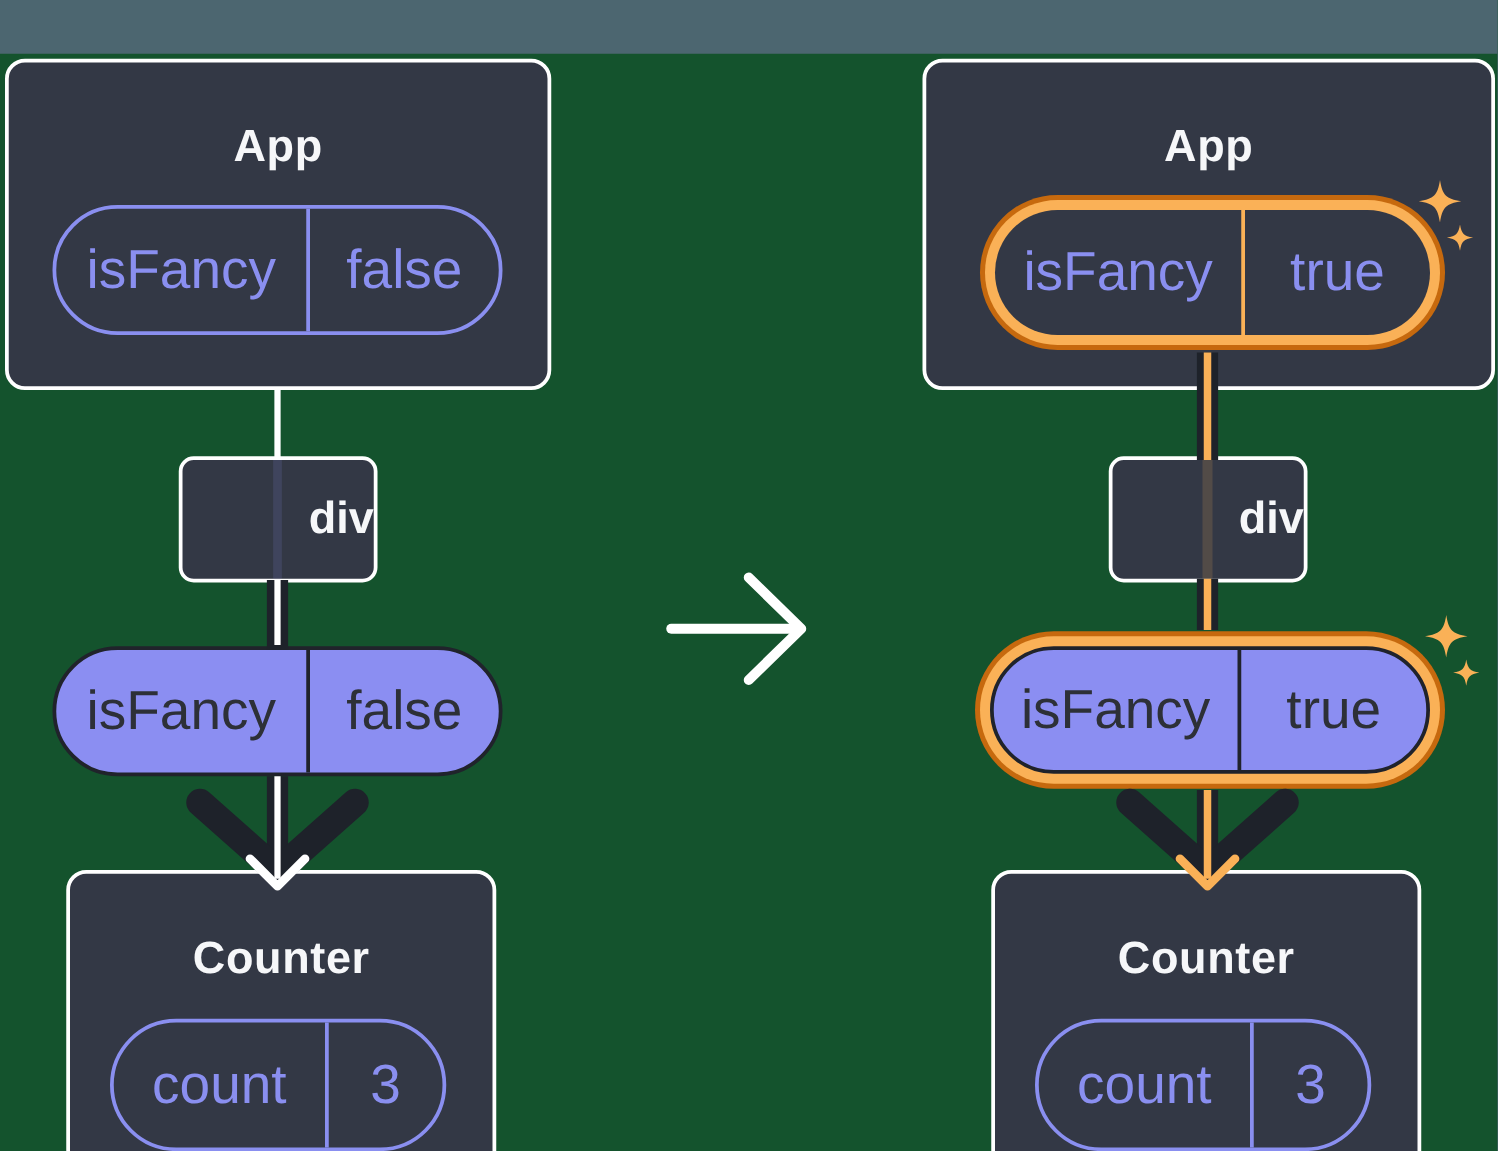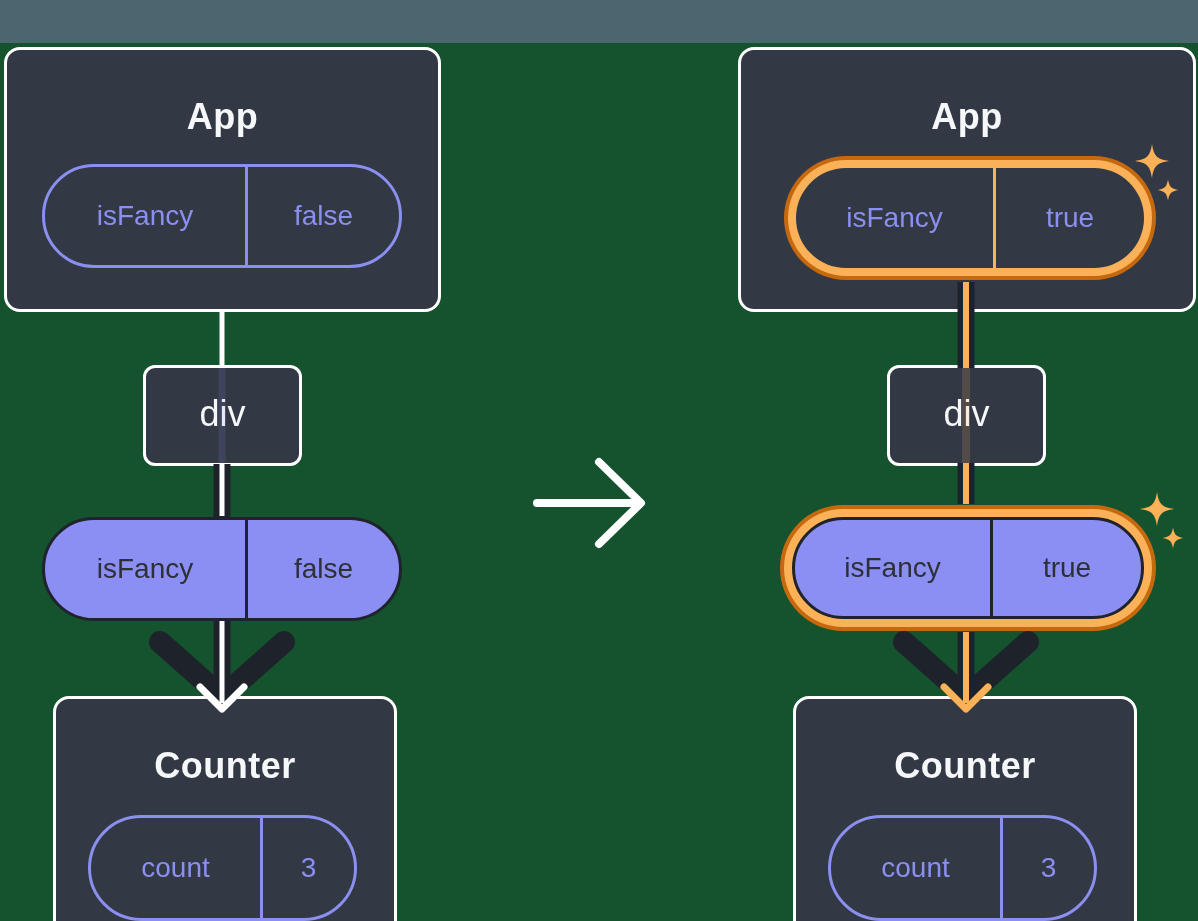--- a/index.html
+++ b/index.html
@@ -15,26 +15,26 @@
     background:#333845; border:3px solid #FFFFFF; border-radius:16px;
   }
   .node-title {
     position:absolute; left:0; right:0; top:46px;
     text-align:center; color:#F6F7F9;
     font-size:36px; font-weight:600; letter-spacing:0.5px;
   }
   .div-node { border-radius:12px; }
   .div-label {
     position:absolute; left:0; right:0; top:50%; transform:translateY(-54%);
-    text-align:center; color:#F6F7F9; font-size:36px; font-weight:400;
+    text-align:right; color:#F6F7F9; font-size:36px; font-weight:700;
   }
   
   .pill {
     position:absolute; box-sizing:border-box; display:flex; align-items:stretch;
-    border-radius:999px; font-size:28px;
+    border-radius:999px; font-size:44px;
   }
   .pill .cell {
     display:flex; align-items:center; justify-content:center;
     box-sizing:border-box;
   }
   .pill .value { flex:1; }
   
   .pill-outline {
     border:3px solid #8A8FF0; color:#8A8FF0; background:transparent;
   }

